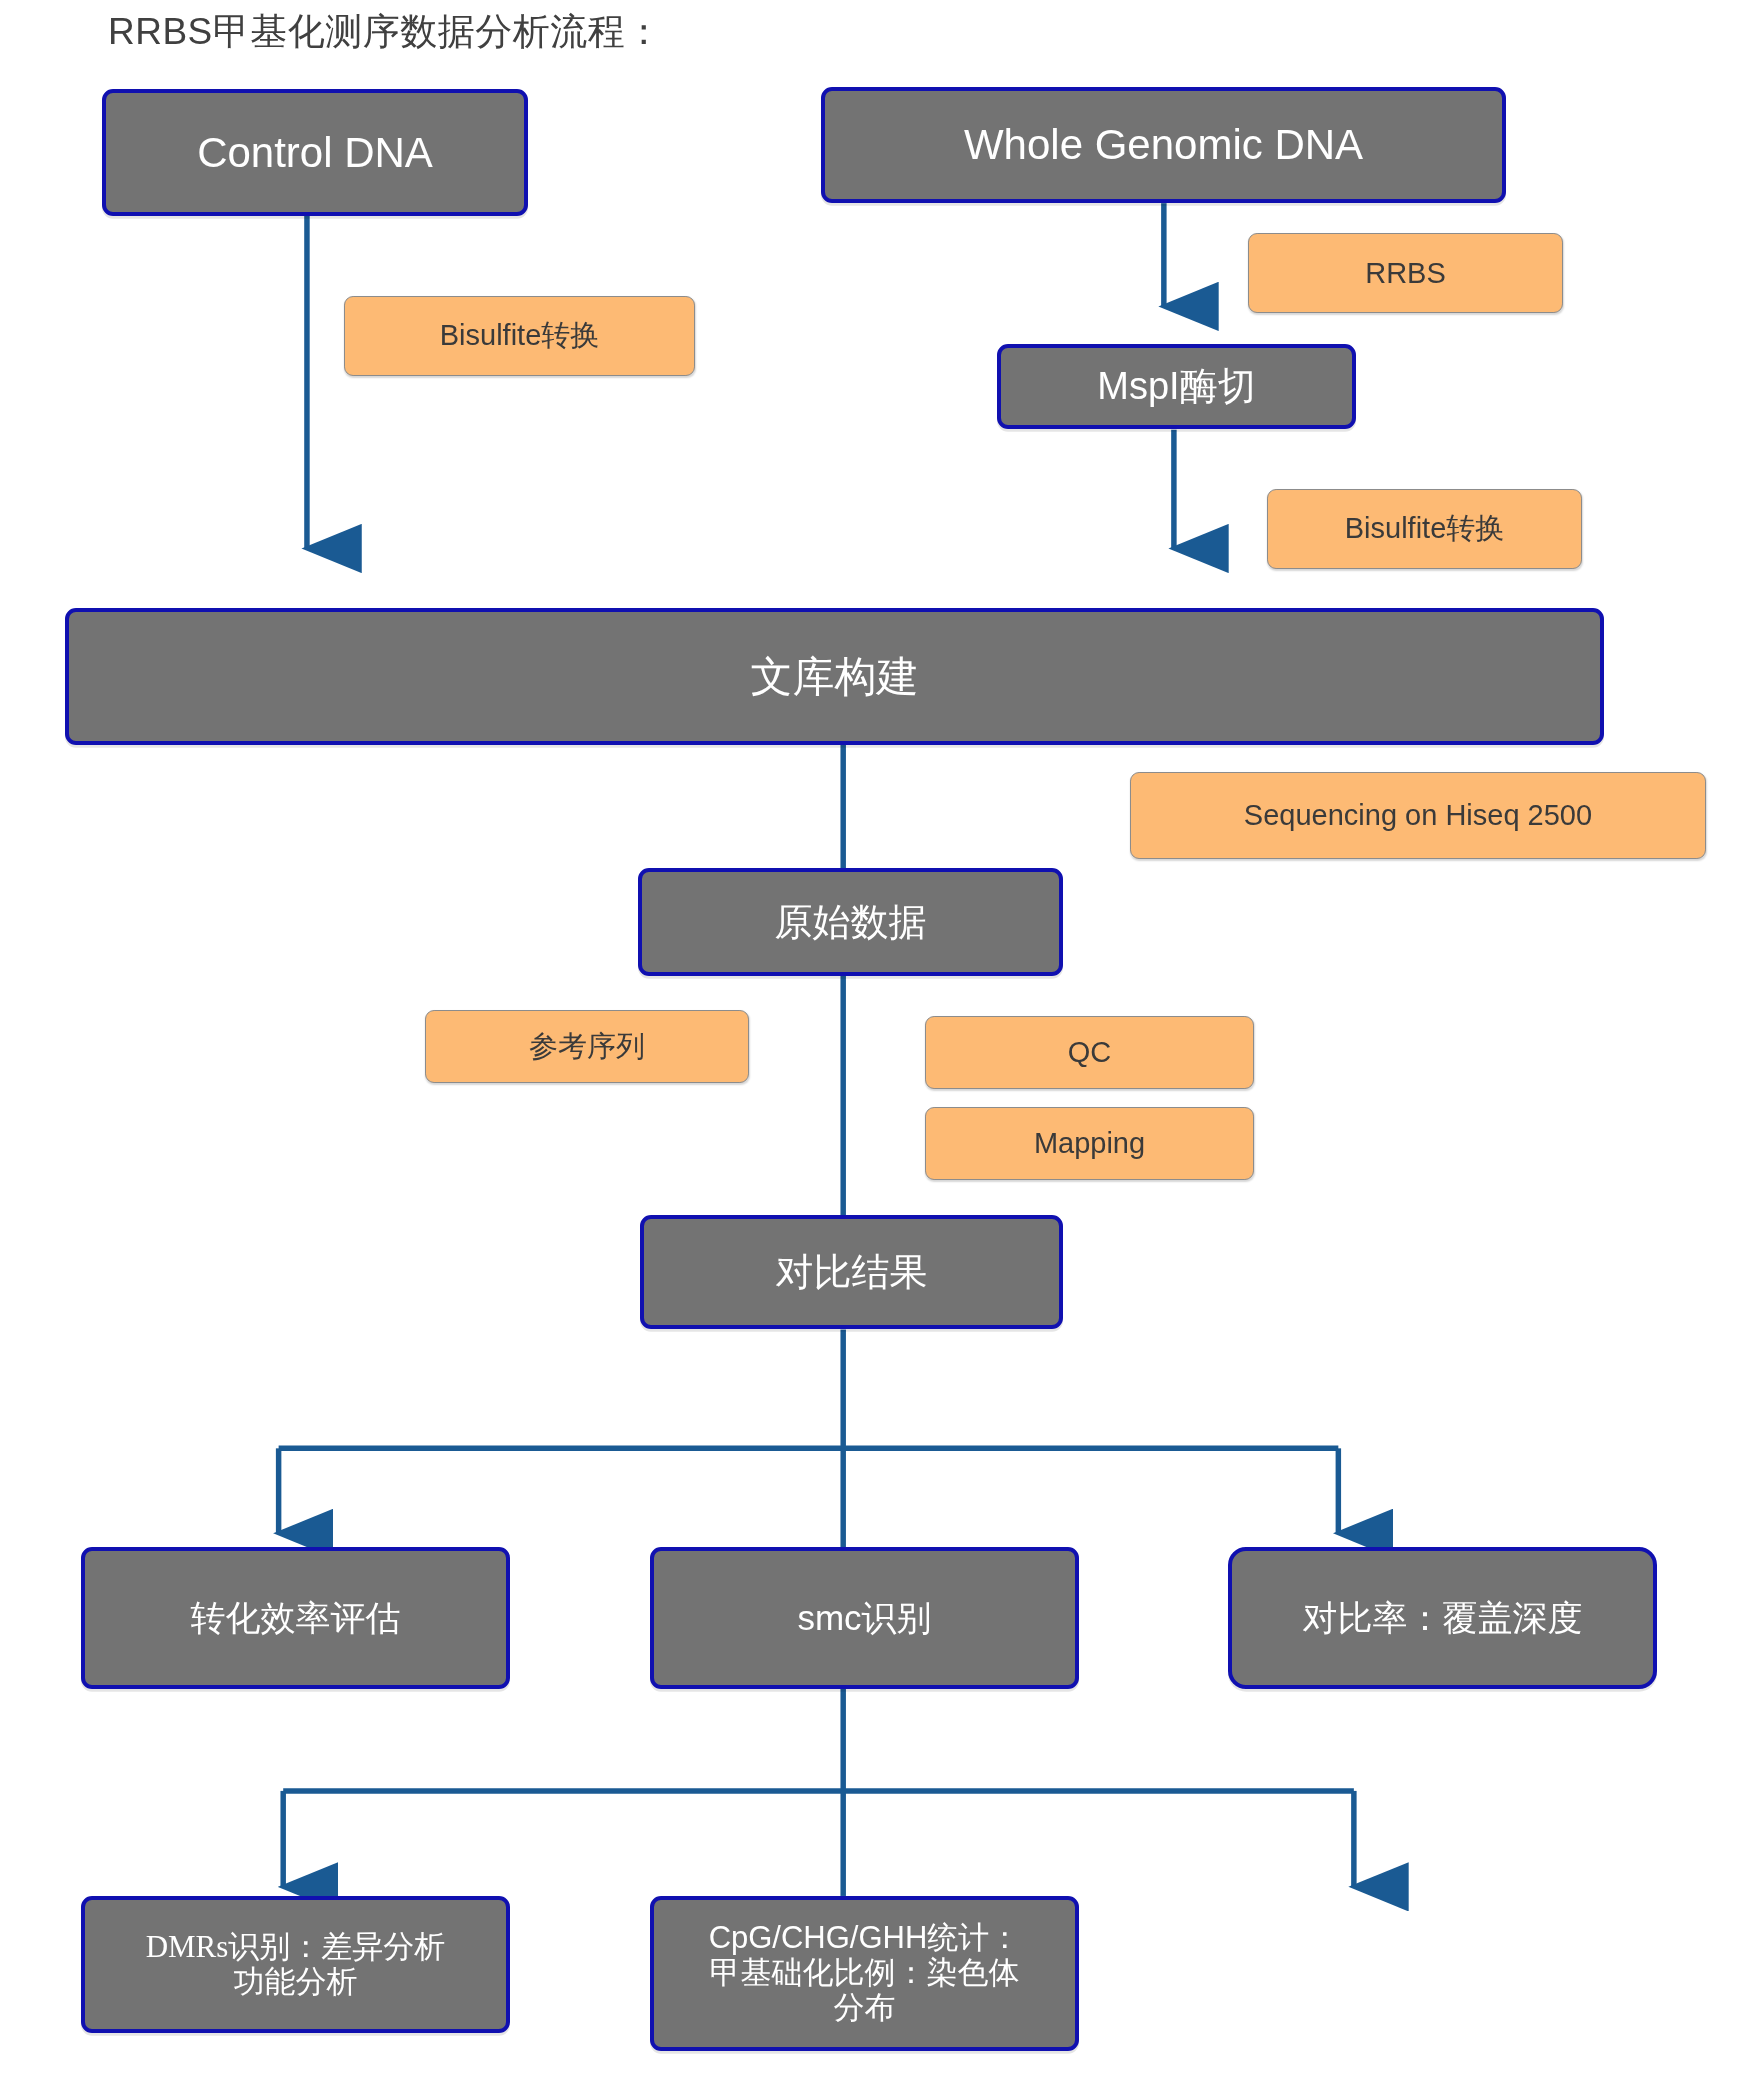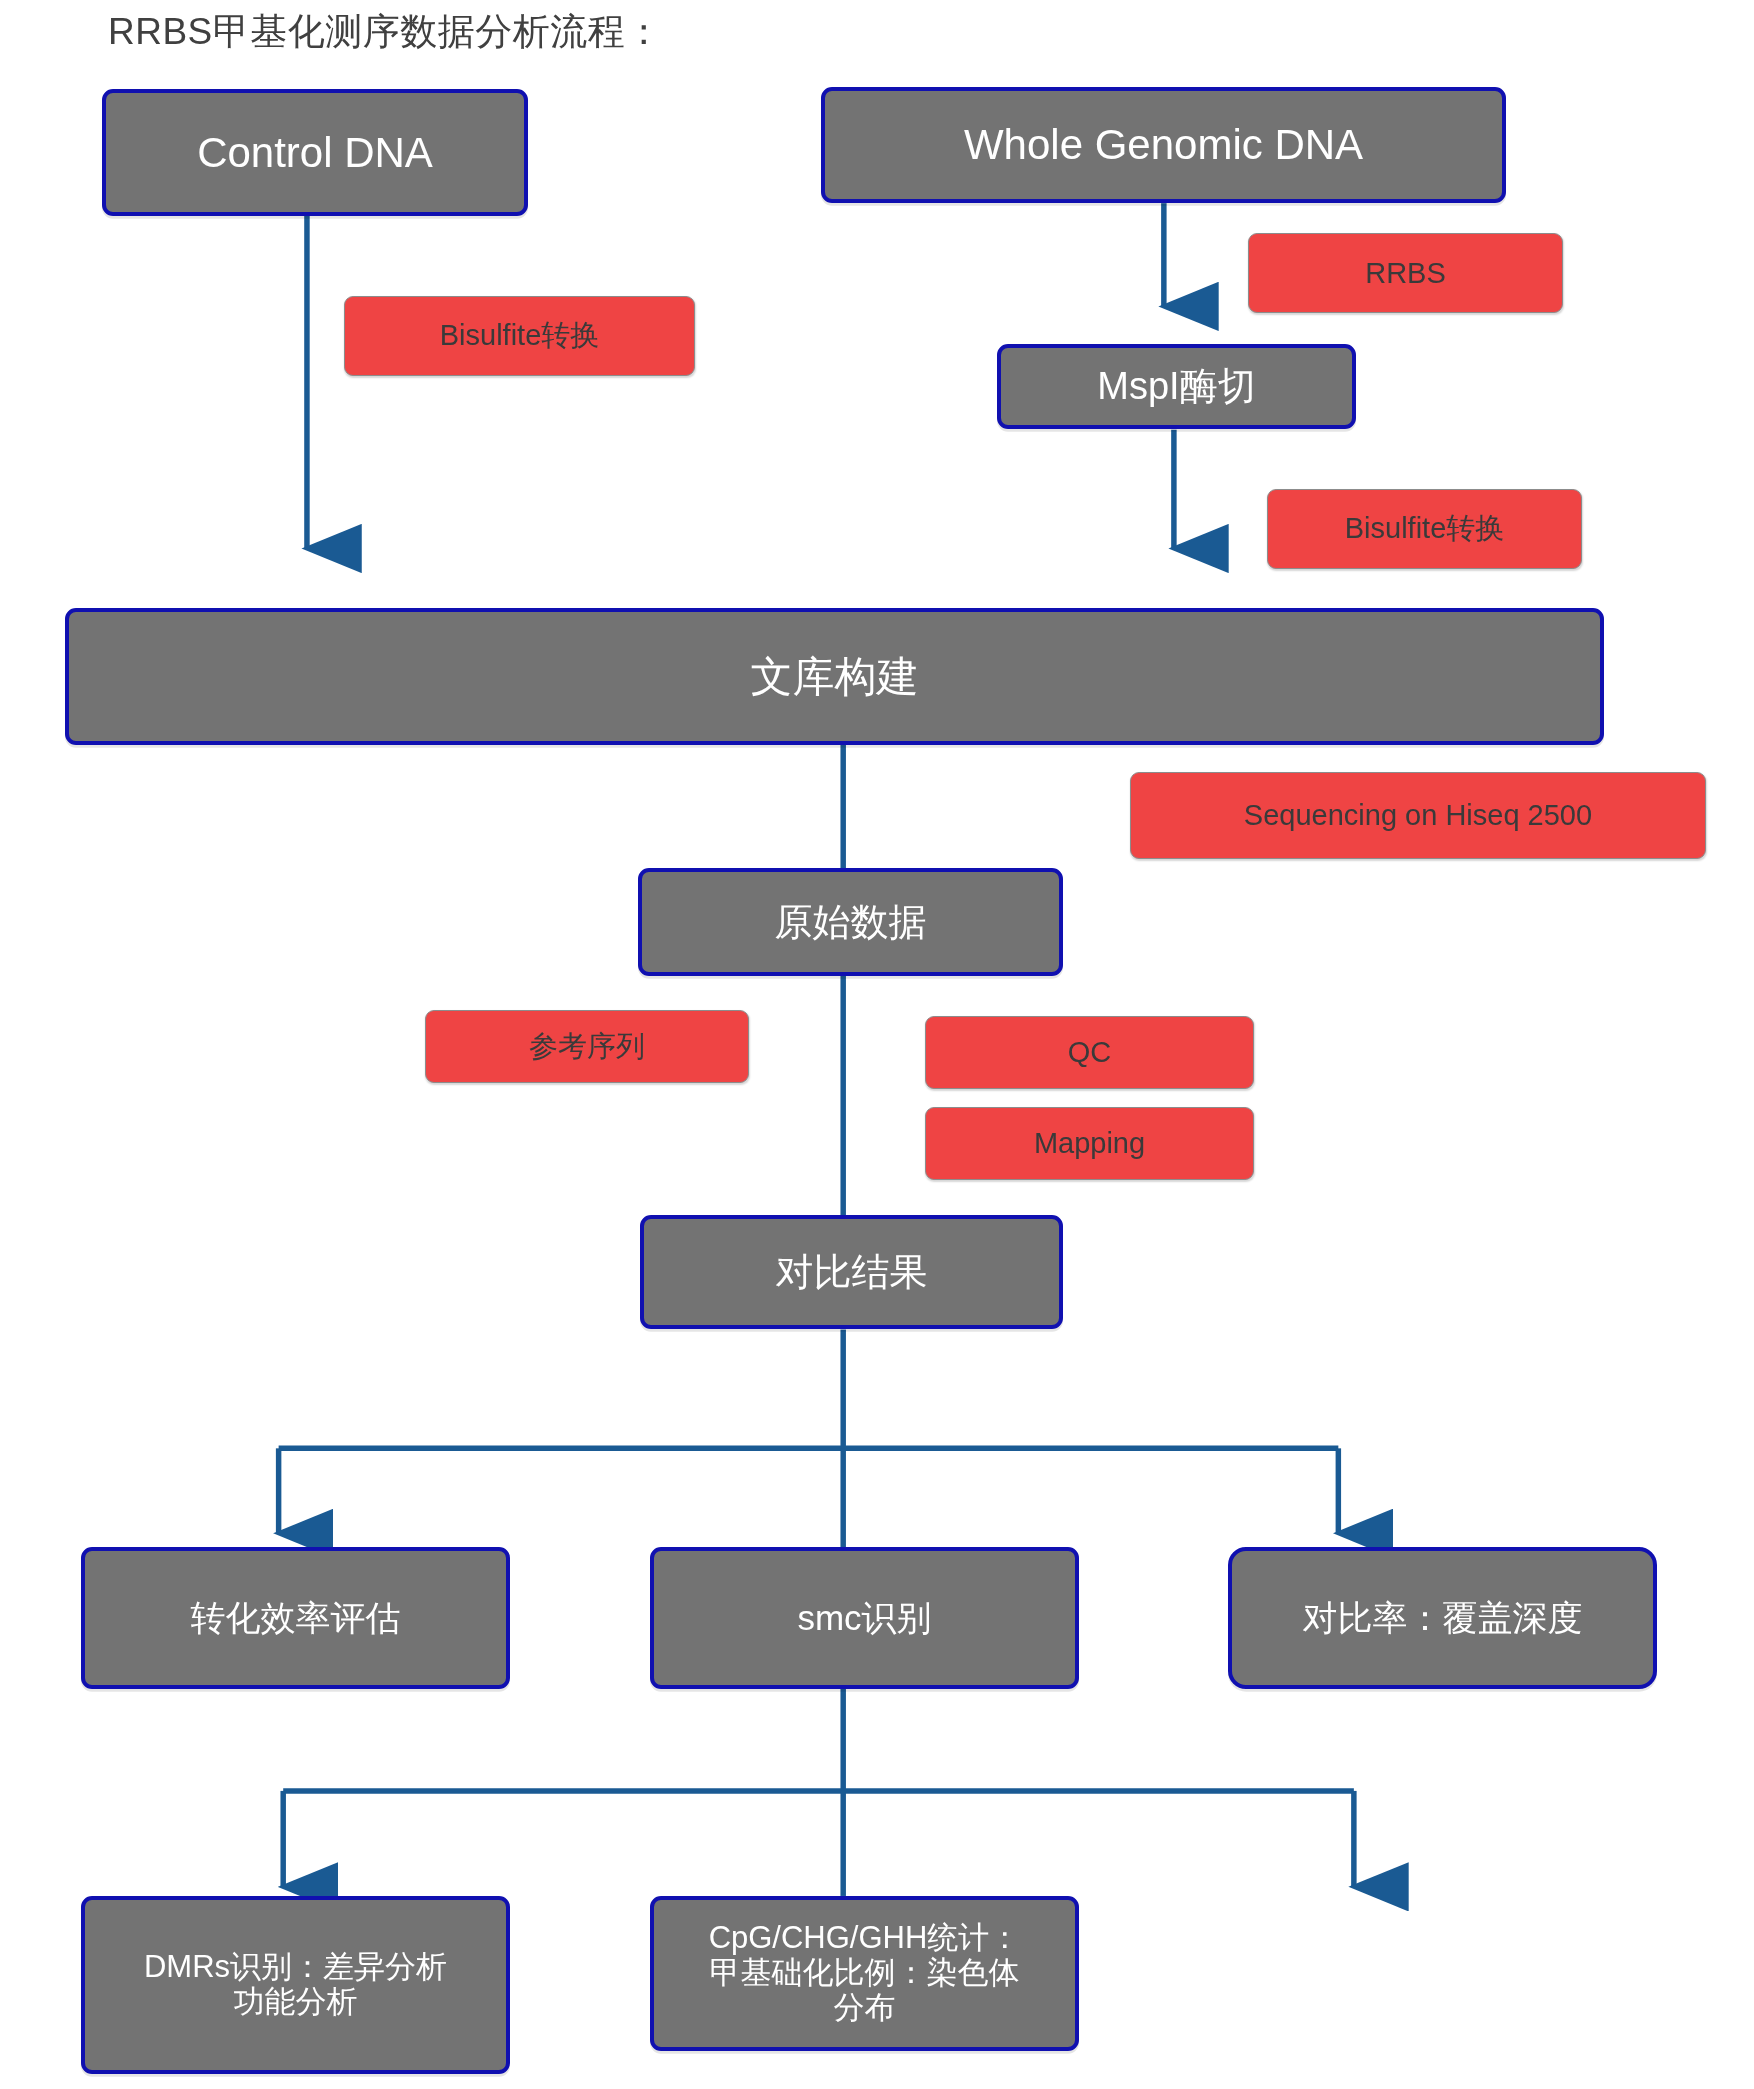--- a/index.html
+++ b/index.html
@@ -58,21 +58,21 @@
     white-space: pre-line;
   }
   .n-xl  { font-size: 42px; }
   .n-lg  { font-size: 38px; }
   .n-md  { font-size: 35px; }
   .n-sm  { font-size: 31px; }
   
   .anno {
     position: absolute;
     box-sizing: border-box;
-    background: #ef4444;
+    background: #fdba74;
     border: 1.8px solid #8C8C8C;
     border-radius: 9.1px;
     color: #3A3A3A;
     display: flex;
     align-items: center;
     justify-content: center;
     text-align: center;
     font-size: 29px;
     box-shadow: 0.9px 1.8px 1.8px rgba(0,0,0,0.16);
   }
@@ -145,21 +145,21 @@
   </div>
 
   <div class="node n-md" style="left:642px; top:1547px; width:429px; height:142px;">
     <span class="nlabel">smc识别</span>
   </div>
 
   <div class="node n-md" style="left:1220px; top:1547px; width:429px; height:142px;border-radius:18px;">
     <span class="nlabel">对比率：覆盖深度</span>
   </div>
 
-  <div class="node n-sm" style="left:73px; top:1896px; width:429px; height:178px;">
+  <div class="node n-sm" style="left:73px; top:1896px; width:429px; height:137px;font-family:Liberation Serif, serif;">
     <span class="nlabel">DMRs识别：差异分析
 功能分析</span>
   </div>
 
   <div class="node n-sm" style="left:642px; top:1896px; width:429px; height:155px;">
     <span class="nlabel">CpG/CHG/GHH统计：
 甲基础化比例：染色体
 分布</span>
   </div>
 

